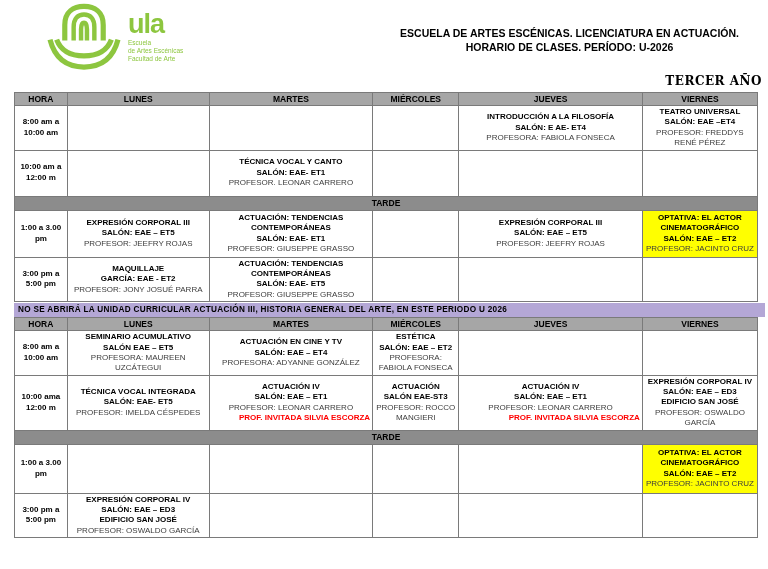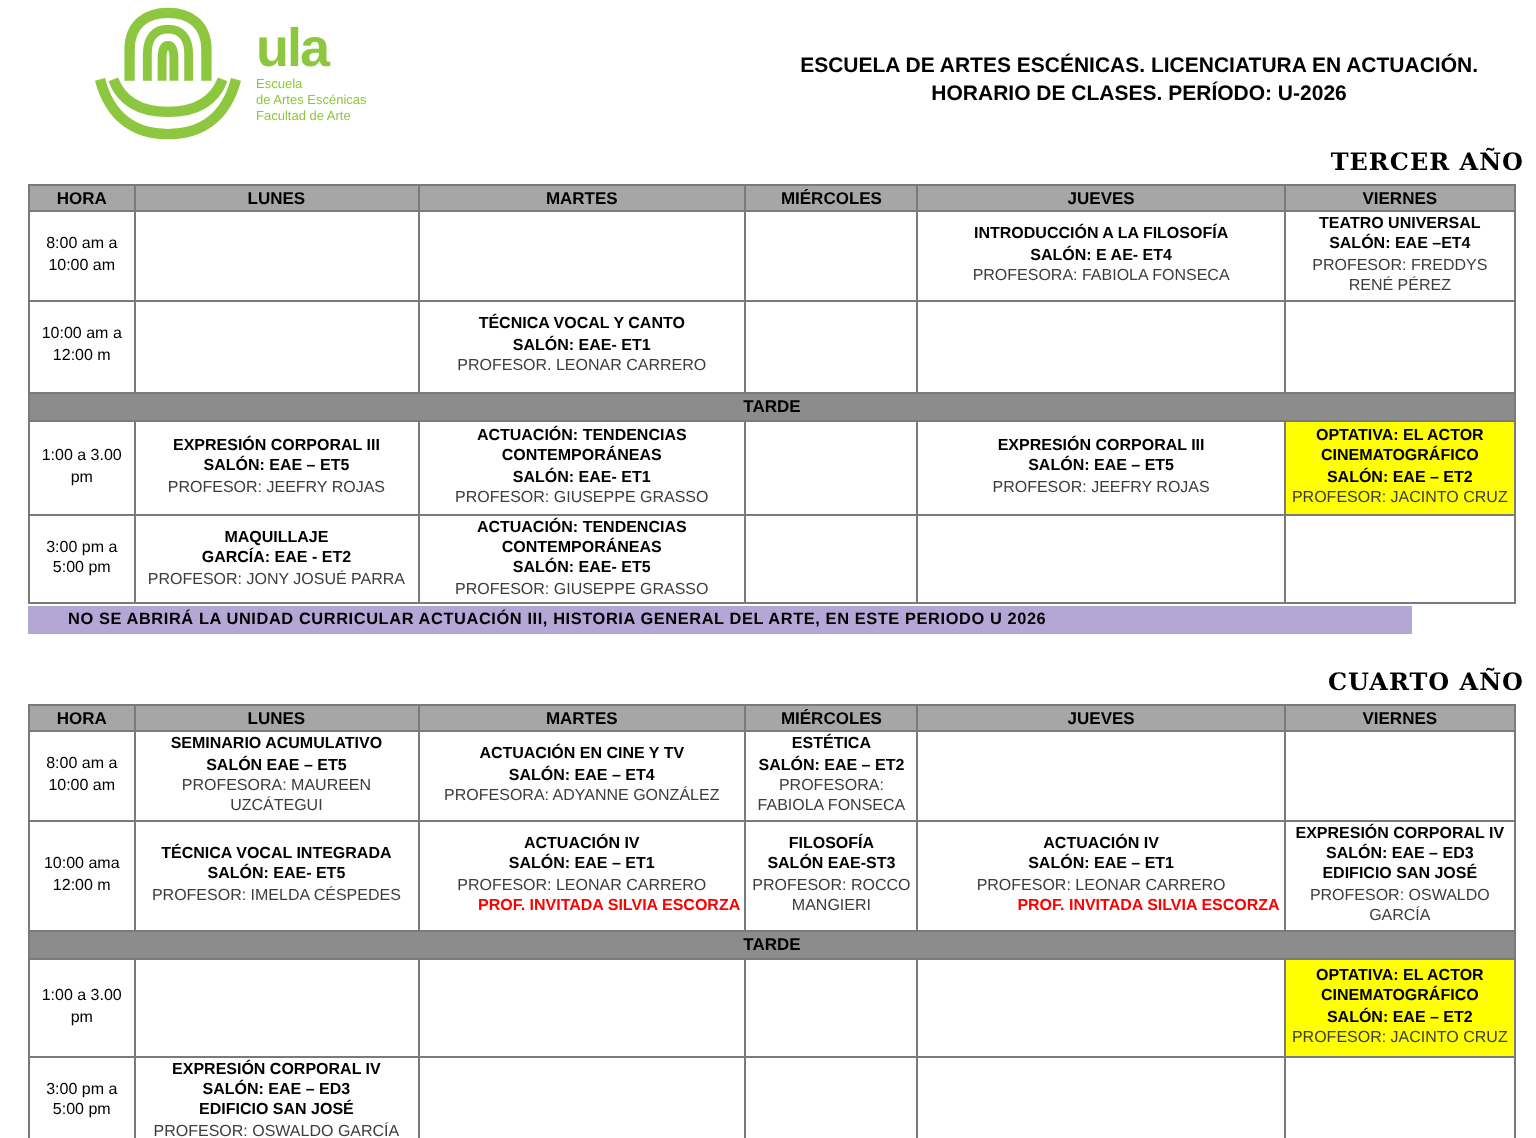--- a/index.html
+++ b/index.html
@@ -49,36 +49,36 @@
   }
   table.sched th,table.sched td{
     border:1px solid var(--border);
     vertical-align:middle;text-align:center;
     overflow:hidden;
   }
   table.sched th{
     background:var(--header-gray);
     font-size:8.5px;height:13px;font-weight:bold;
   }
-  td.time-cell{font-size:8px;font-weight:normal;line-height:1.35;padding:1px;}
+  td.time-cell{font-size:8px;font-weight:bold;line-height:1.35;padding:1px;}
   td.day-cell{font-size:8px;line-height:1.3;padding:1px 2px;}
   td.day-cell .l-b{font-weight:bold;}
   td.day-cell .l-n{font-weight:normal;color:#3c3c3c;}
   td.day-cell .l-r{font-weight:bold;color:var(--red);text-align:right;}
   tr.banner-row td{
     background:var(--tarde-gray);
     font-size:8.5px;font-weight:bold;height:14px;
   }
   td.hl-yellow{background:var(--yellow);}
   .note{
-    width:692px;margin:1px 0 0 14px;
+    width:751px;margin:1px 0 0 14px;
     background:var(--purple);
     font-size:8.2px;font-weight:bold;
     height:14px;line-height:14px;
-    padding-left:20px;
+    padding-left:4px;
     letter-spacing:.3px;
   }
 </style>
 </head>
 <body>
 
 <div class="sheet">
 
   <div class="hdr">
     <div class="logo-block">
@@ -195,21 +195,20 @@
             <div class="l-n">PROFESOR: GIUSEPPE GRASSO</div>
           </td>
           <td class="day-cell"></td>
           <td class="day-cell"></td>
           <td class="day-cell"></td>
         </tr>
       </tbody>
     </table>
   <div class="note">NO SE ABRIRÁ LA UNIDAD CURRICULAR ACTUACIÓN III, HISTORIA GENERAL DEL ARTE, EN ESTE PERIODO U 2026</div>
 
-  <div class="year-title second">CUARTO AÑO</div>
   <table class="sched" id="table-1">
       <colgroup>
         <col style="width: 7.1%;">
         <col style="width: 19.1%;">
         <col style="width: 22%;">
         <col style="width: 11.6%;">
         <col style="width: 24.7%;">
         <col style="width: 15.5%;">
       </colgroup>
       <thead>
@@ -250,21 +249,21 @@
             <div class="l-b">SALÓN: EAE- ET5</div>
             <div class="l-n">PROFESOR: IMELDA CÉSPEDES</div>
           </td>
           <td class="day-cell">
             <div class="l-b">ACTUACIÓN IV</div>
             <div class="l-b">SALÓN: EAE – ET1</div>
             <div class="l-n">PROFESOR: LEONAR CARRERO</div>
             <div class="l-r">PROF. INVITADA SILVIA ESCORZA</div>
           </td>
           <td class="day-cell">
-            <div class="l-b">FILOSOFÍA</div>
+            <div class="l-b">ACTUACIÓN</div>
             <div class="l-b">SALÓN EAE-ST3</div>
             <div class="l-n">PROFESOR: ROCCO MANGIERI</div>
           </td>
           <td class="day-cell">
             <div class="l-b">ACTUACIÓN IV</div>
             <div class="l-b">SALÓN: EAE – ET1</div>
             <div class="l-n">PROFESOR: LEONAR CARRERO</div>
             <div class="l-r">PROF. INVITADA SILVIA ESCORZA</div>
           </td>
           <td class="day-cell">

